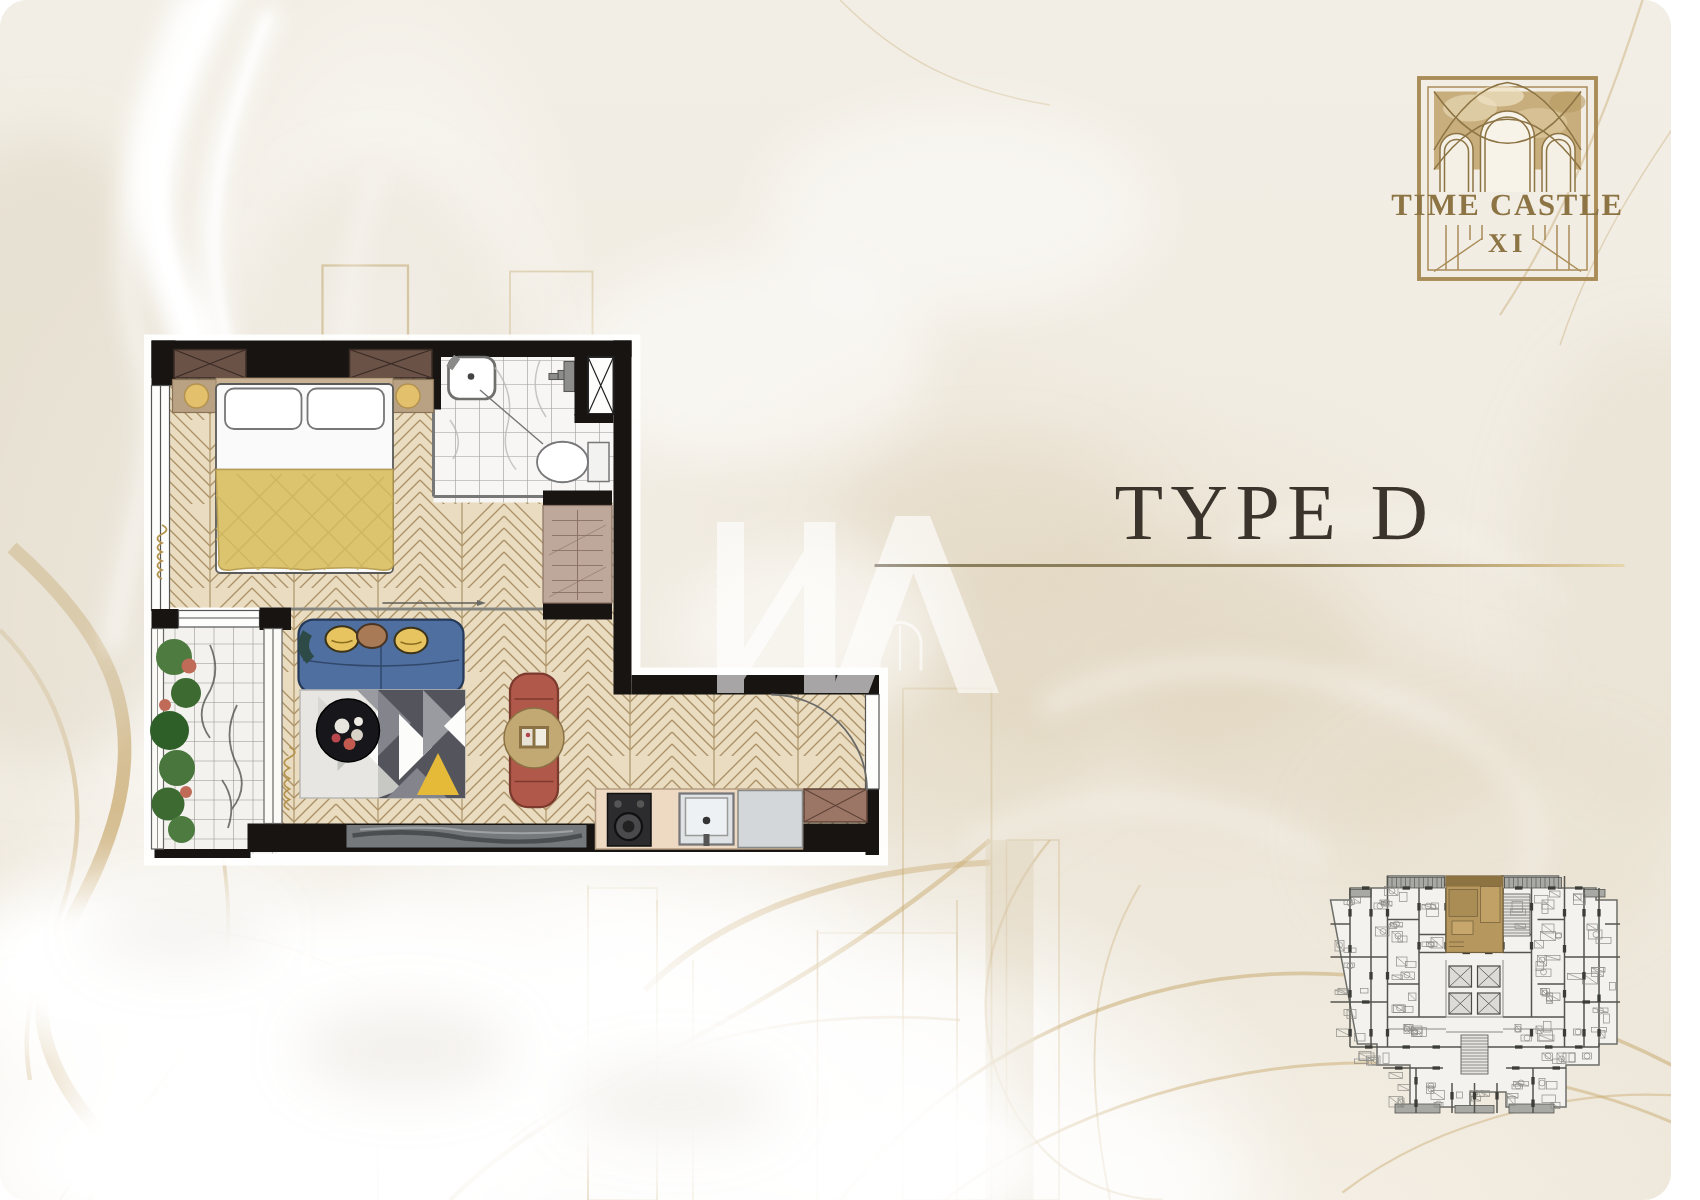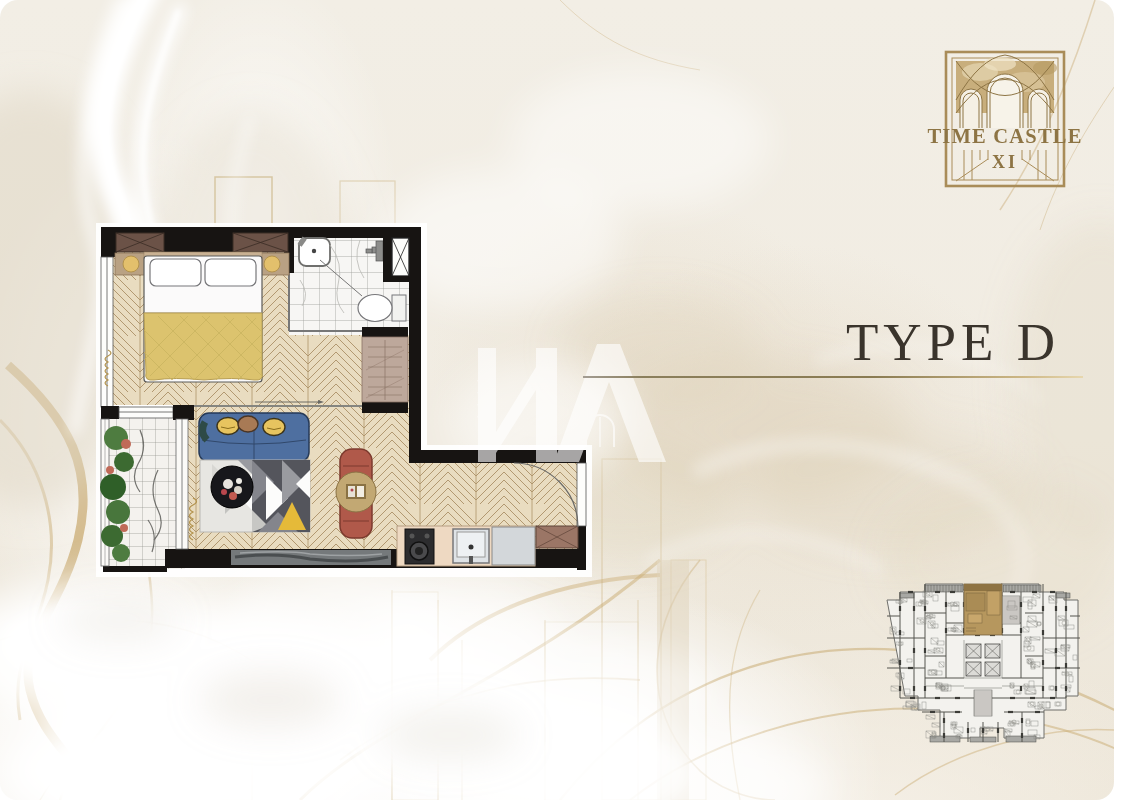--- a/index.html
+++ b/index.html
@@ -458,21 +458,21 @@
   <text x="85" y="103" text-anchor="middle" font-family="Liberation Serif,serif" font-size="20.5" letter-spacing="1.2" fill="#8d7444" font-weight="bold">TIME CASTLE</text>
 
   <text x="85" y="128" text-anchor="middle" font-family="Liberation Serif,serif" font-size="18" letter-spacing="3" fill="#8d7444" font-weight="bold">XI</text>
 
   <g stroke="#a98c58" stroke-width="1">
     <path d="M44,110 v30 M52,110 v30 M118,110 v30 M126,110 v30 M60,110 v10 M68,110 v10 M102,110 v10 M110,110 v10"></path>
     <path d="M36,141 l32,-22 M134,141 l-32,-22"></path>
   </g>
 </svg>
 
-<div class="abs" style="left:640px;top:312px;width:420px;text-align:right;font-family:'Liberation Serif',serif;font-size:53px;letter-spacing:5px;color:#3a342c;">TYPE D</div>
+<div class="abs" style="left:640px;top:312px;width:420px;text-align:center;font-family:'Liberation Serif',serif;font-size:53px;letter-spacing:5px;color:#3a342c;">TYPE D</div>
 
 <div class="abs" style="left:583px;top:376px;width:500px;height:1.7px;background:linear-gradient(90deg,#a39d93 0%,#8b7f5c 12%,#8a7b52 58%,#cdb785 88%,#e7d7ae 100%);"></div>
 
 
 <svg class="abs" style="left:880px;top:578px" width="210" height="170" viewBox="0 0 210 170">
   <path d="M7,22 h13 v-8 h25 v-8 h38 v6 h38 v-6 h38 v8 h25 v8 h14 v96 h-12 v14 h-22 v28 h-40 v-10 h-24 v10 h-40 v-28 h-22 v-14 h-13 z" fill="#f3f2ee" stroke="#6e6e6a" stroke-width="1"></path>
   <g fill="#a8a8a4" stroke="#4e4e4a" stroke-width="0.5">
   <rect x="45" y="7" width="38" height="7"></rect>
         <rect x="123" y="7" width="38" height="7"></rect>
   <rect x="20" y="15" width="14" height="5"></rect>

